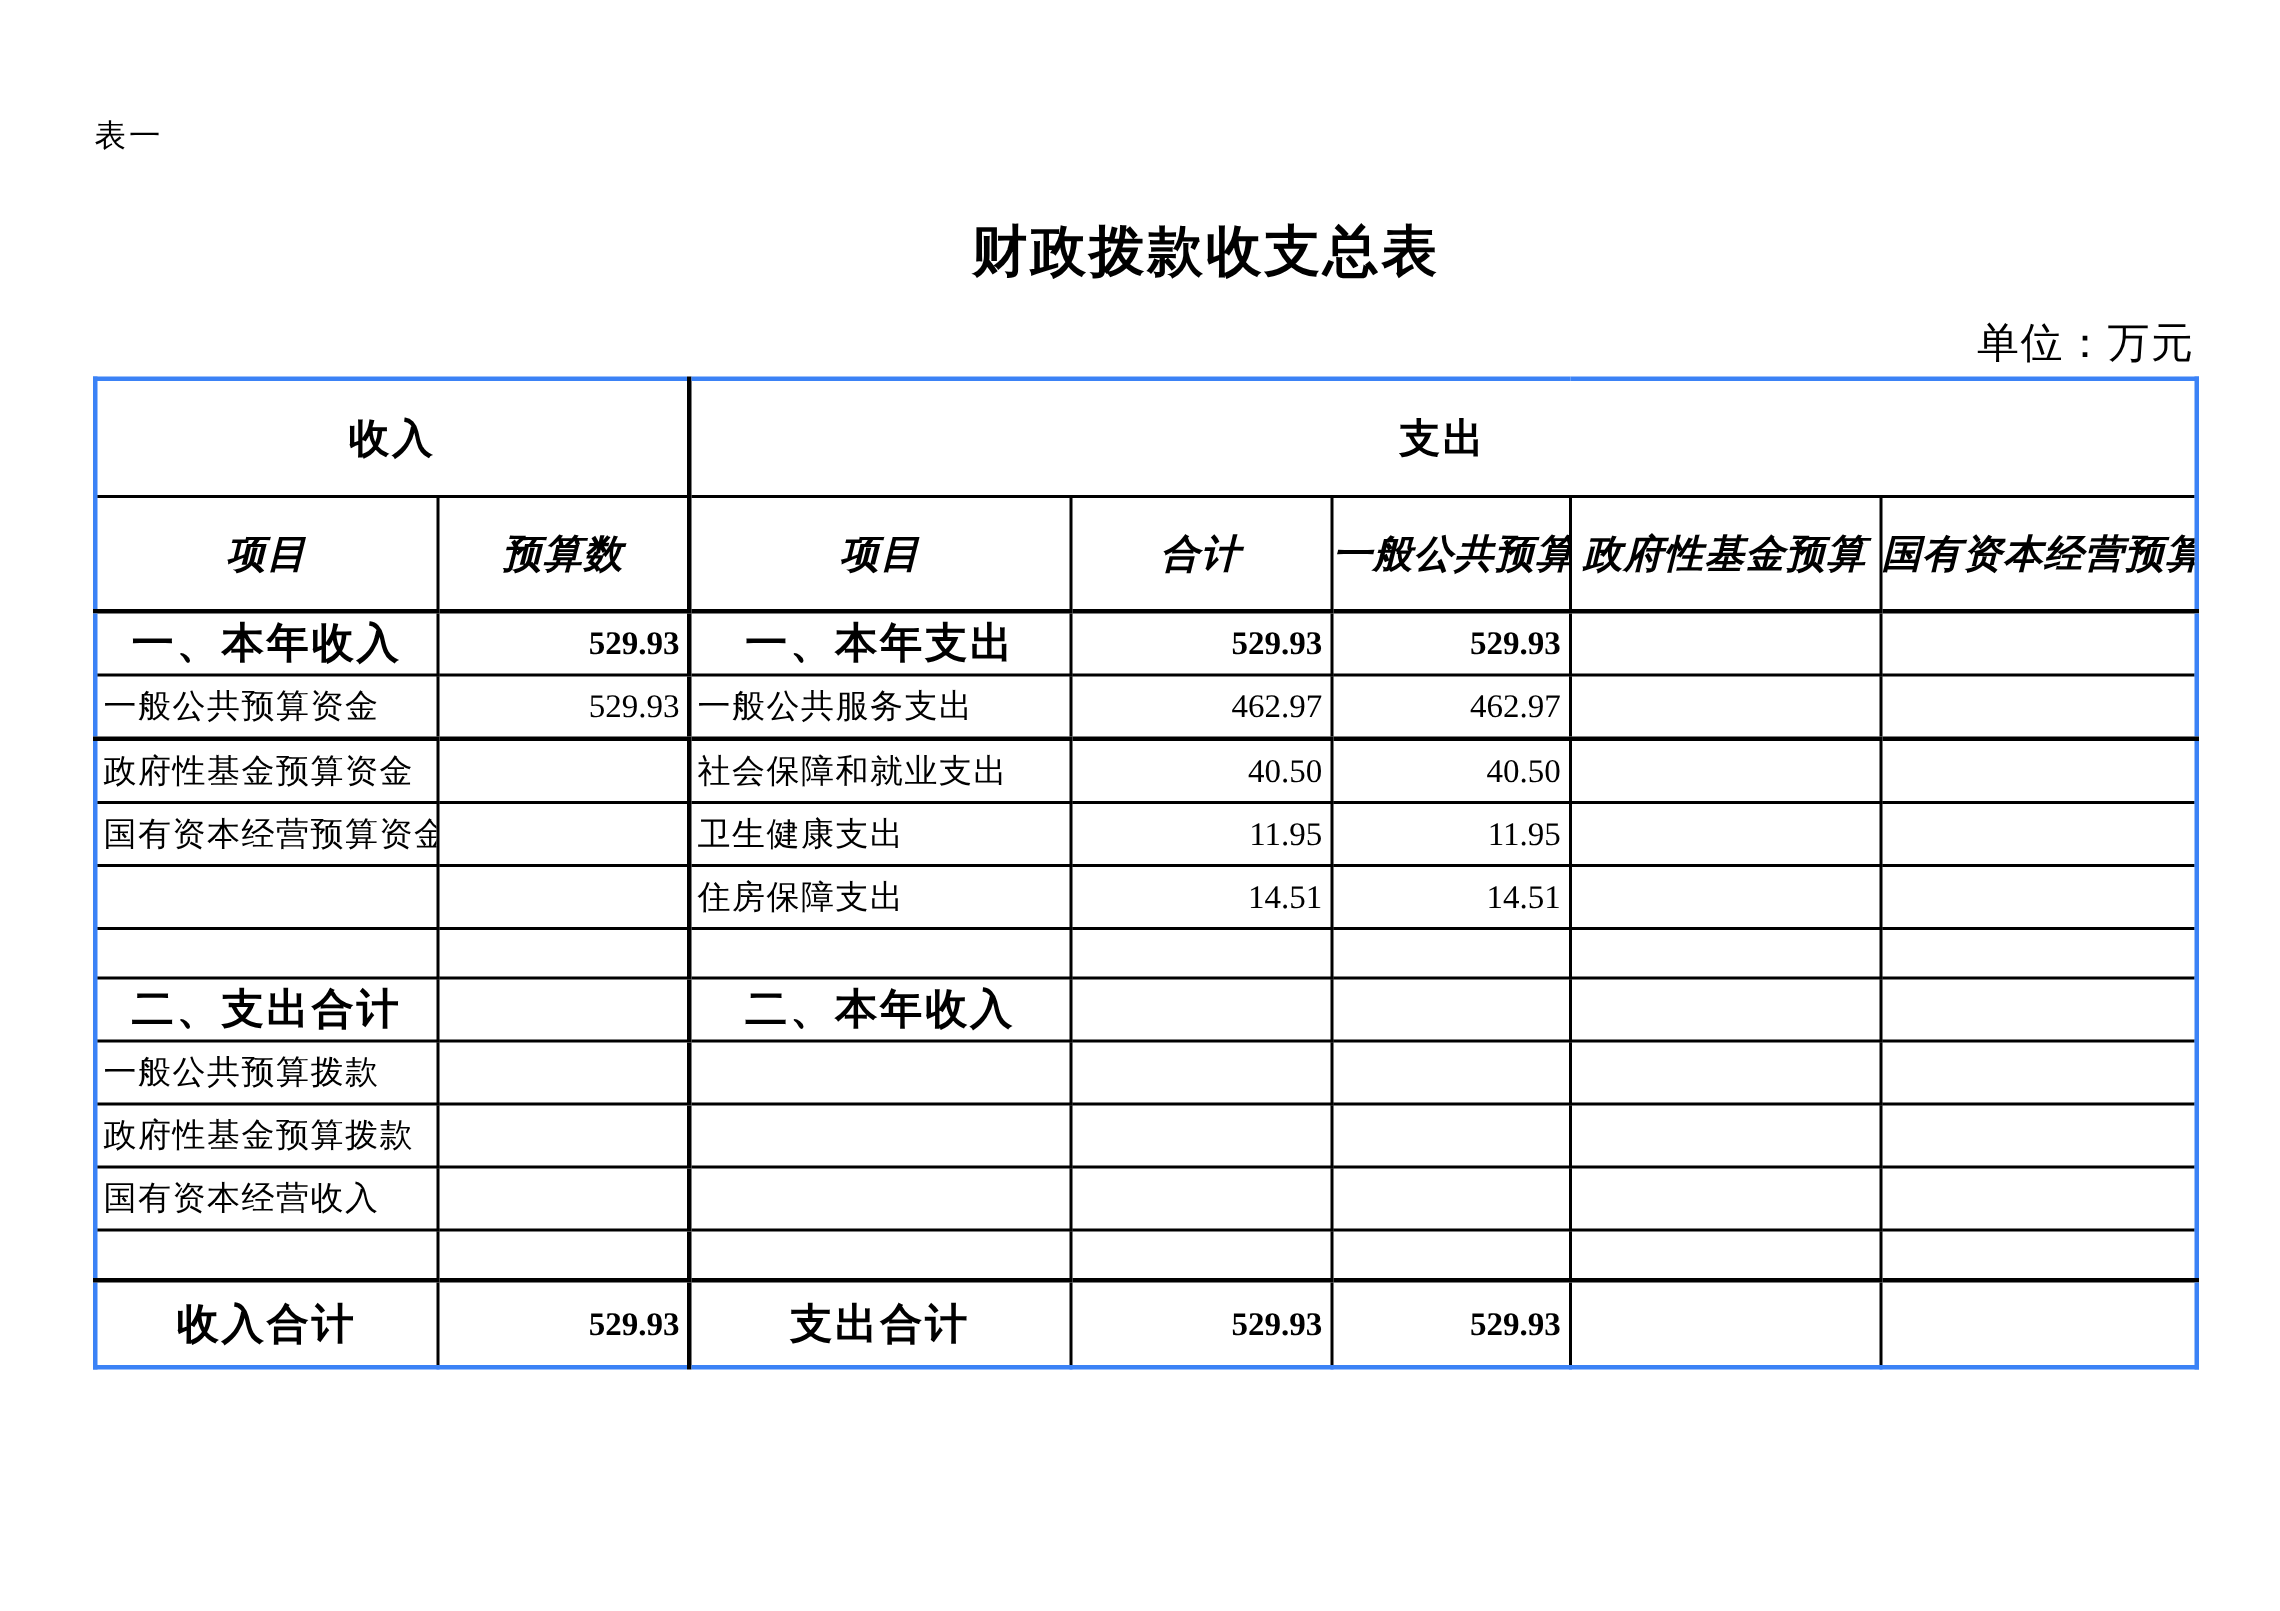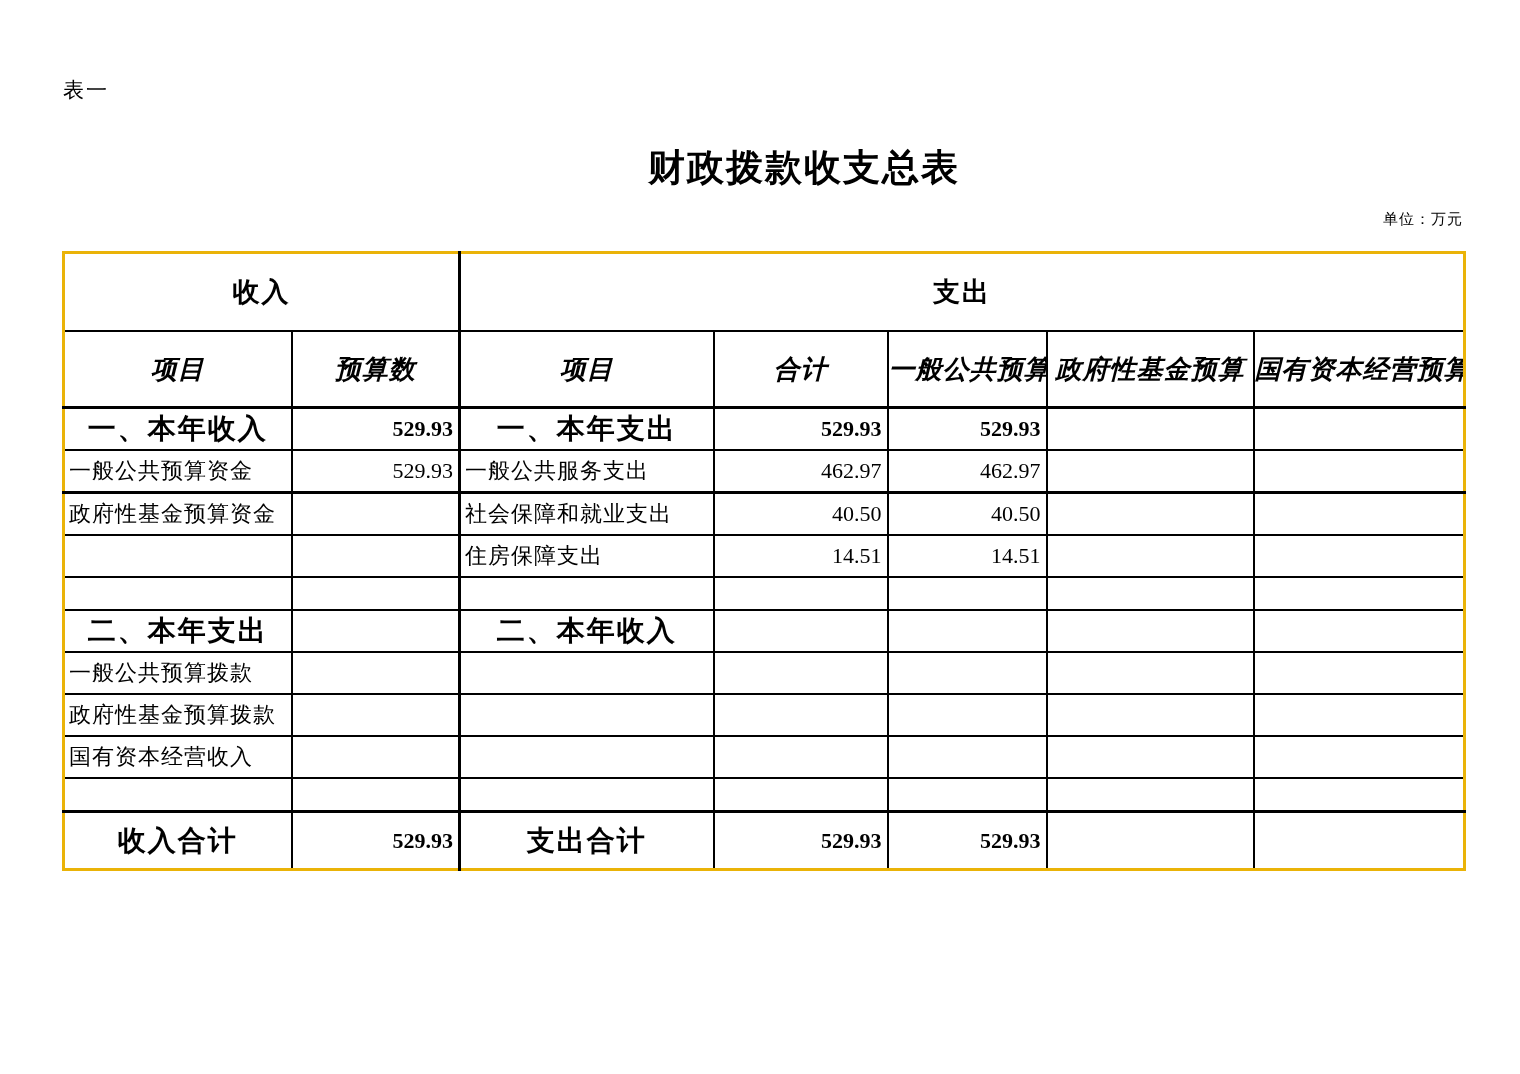--- a/index.html
+++ b/index.html
@@ -34,31 +34,31 @@
     font-weight: bold;
     letter-spacing: 2px;
     padding-left: 44px;
   }
   .unit-note {
     position: absolute;
     left: 62px;
     top: 186px;
     width: 1401px;
     text-align: right;
-    font-size: 15px;
+    font-size: 28px;
     letter-spacing: 1px;
   }
   table.budget {
     position: absolute;
     left: 62px;
     top: 227px;
     width: 1401px;
     border-collapse: collapse;
     table-layout: fixed;
-    border: 3px solid #eab308;
+    border: 3px solid #3b82f6;
   }
   table.budget td {
     border: 2px solid #000;
     overflow: hidden;
     white-space: nowrap;
     vertical-align: middle;
     padding: 0;
   }
   
   table.budget td.split { border-left-width: 3px; }
@@ -165,39 +165,48 @@
         <tr class="row-item">
           <td class="label">政府性基金预算资金</td>
           <td class="num"></td>
           <td class="label split">社会保障和就业支出</td>
           <td class="num">40.50</td>
           <td class="num">40.50</td>
           <td class="num"></td>
           <td class="num"></td>
         </tr>
         <tr class="row-item">
+          <td class="label">国有资本经营预算资金</td>
+          <td class="num"></td>
+          <td class="label split">卫生健康支出</td>
+          <td class="num">11.95</td>
+          <td class="num">11.95</td>
+          <td class="num"></td>
+          <td class="num"></td>
+        </tr>
+        <tr class="row-item">
           <td class="label"></td>
           <td class="num"></td>
           <td class="label split">住房保障支出</td>
           <td class="num">14.51</td>
           <td class="num">14.51</td>
           <td class="num"></td>
           <td class="num"></td>
         </tr>
         <tr class="row-spacer">
           <td class="label"></td>
           <td class="num"></td>
           <td class="label split"></td>
           <td class="num"></td>
           <td class="num"></td>
           <td class="num"></td>
           <td class="num"></td>
         </tr>
         <tr class="row-section">
-          <td class="label">二、本年支出</td>
+          <td class="label">二、支出合计</td>
           <td class="num"></td>
           <td class="label split">二、本年收入</td>
           <td class="num"></td>
           <td class="num"></td>
           <td class="num"></td>
           <td class="num"></td>
         </tr>
         <tr class="row-item">
           <td class="label">一般公共预算拨款</td>
           <td class="num"></td>

